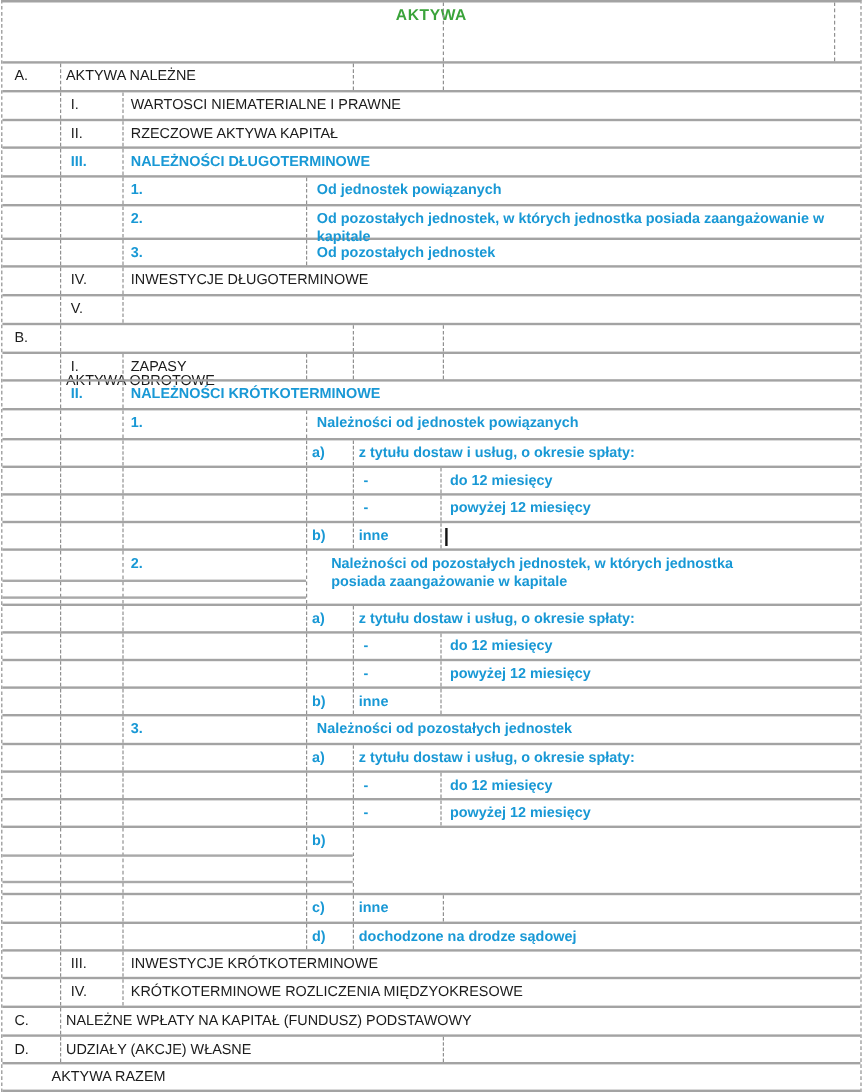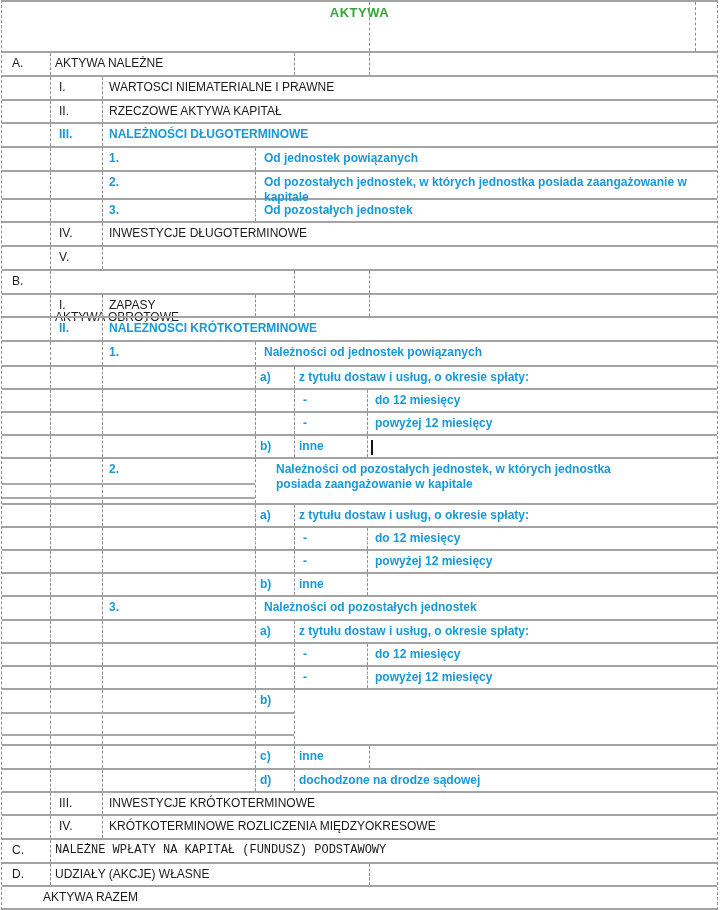--- a/index.html
+++ b/index.html
@@ -263,21 +263,21 @@
     </div>
     <div class="row" style="height: 24px;">
       <div class="vdiv" style="left: 48px;"></div>
       <div class="vdiv" style="left: 100px;"></div>
       <span class="lbl" style="left: 57px;">IV.</span>
       <span class="txt" style="left: 107px;">KRÓTKOTERMINOWE ROZLICZENIA MIĘDZYOKRESOWE</span>
     </div>
     <div class="row" style="height: 24px;">
       <div class="vdiv" style="left: 48px;"></div>
       <span class="lbl" style="left: 10px;">C.</span>
-      <span class="txt" style="left: 53px; font-family: Liberation Mono, monospace;">NALEŻNE WPŁATY NA KAPITAŁ (FUNDUSZ) PODSTAWOWY</span>
+      <span class="txt" style="left: 53px;">NALEŻNE WPŁATY NA KAPITAŁ (FUNDUSZ) PODSTAWOWY</span>
     </div>
     <div class="row" style="height: 23px;">
       <div class="vdiv" style="left: 48px;"></div>
       <div class="vdiv" style="left: 367px;"></div>
       <span class="lbl" style="left: 10px;">D.</span>
       <span class="txt" style="left: 53px;">UDZIAŁY (AKCJE) WŁASNE</span>
     </div>
     <div class="row" style="height: 23px;">
       <span class="txt" style="left: 10px; margin-left: 31px;">AKTYWA RAZEM</span>
     </div>

